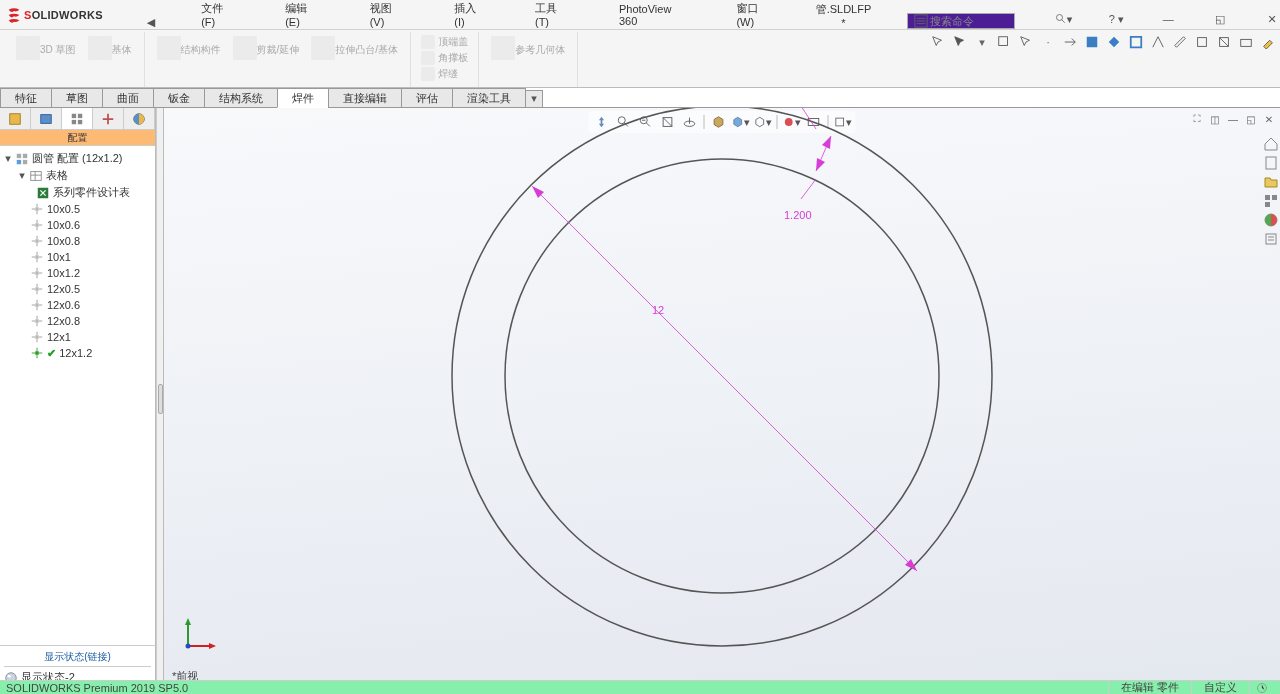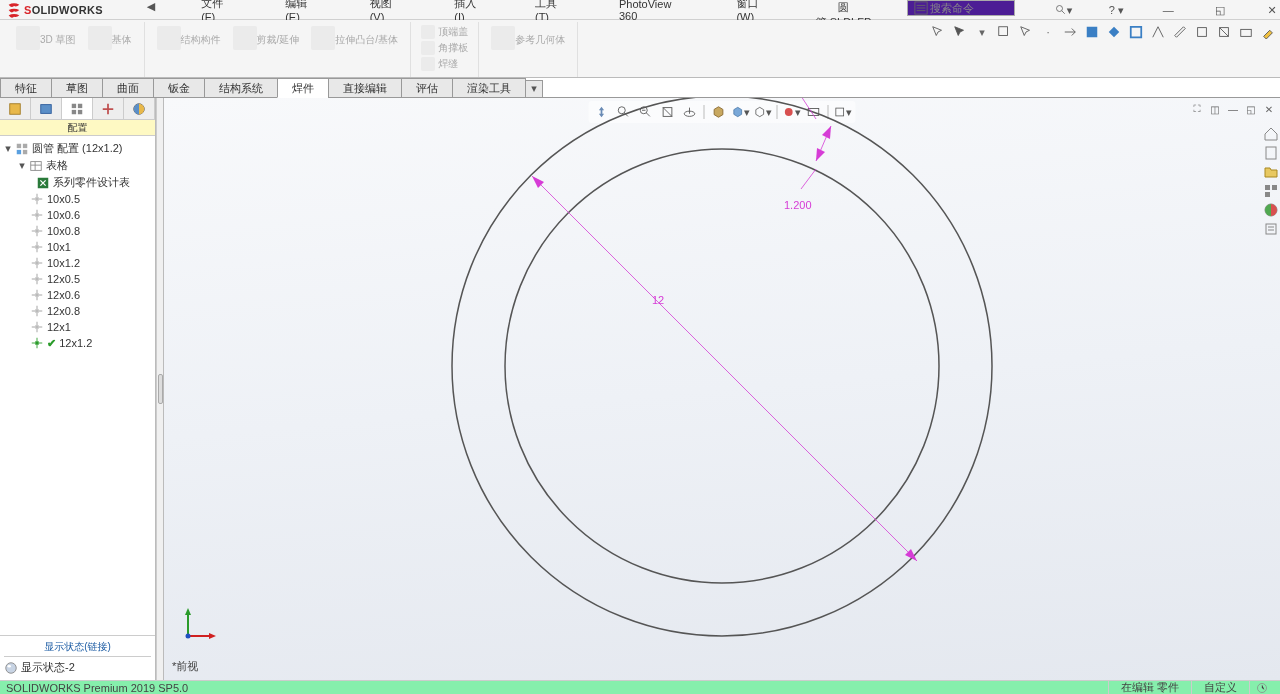--- a/index.html
+++ b/index.html
@@ -1,19 +1,19 @@
 <!DOCTYPE html>
 <html><head>
 <meta charset="utf-8">
 <style>
 * { margin:0; padding:0; box-sizing:border-box; font-family:"Microsoft YaHei",Arial,sans-serif; font-size:11px; user-select:none; }
 body { width:1280px; height:694px; background:#fff; overflow:hidden; position:relative; }
 
 
-.menubar { height:20px; display:flex; align-items:flex-start; background:#f5f5f5; border-bottom:1px solid #d0d0d0;gap:36px; }
+.menubar { height:30px; display:flex; align-items:flex-end; background:#f5f5f5; border-bottom:1px solid #d0d0d0;gap:36px; }
 .logo { display:flex; align-items:center; padding:0 6px; height:100%; }
 .logo svg { width:16px; height:16px; }
 .logo-text { font-weight:bold; font-size:12px; letter-spacing:0.3px; color:#333; margin-left:2px; }
 .logo-text .red { color:#d9252a; }
 .arrow-left { width:14px; text-align:center; color:#555; cursor:pointer; }
 .menu-item { padding:0 8px; height:100%; display:flex; align-items:center; color:#333; cursor:pointer; }
 .doc-title { flex:1; text-align:center; color:#333; }
 .search-box { width:120px; height:16px; background:#4c1d95; border:1px solid #aaa; display:flex; align-items:center; padding:0 4px; margin-right:4px; }
 .search-box span { color:#888; }
 .search-glass { width:14px; height:14px; margin:0 2px; color:#555; }
@@ -38,21 +38,21 @@
 .ftab.inactive { background:#e8e8e8; border-bottom:1px solid #999; }
 .ftab + .ftab { margin-left:0; }
 .ftabs-drop { width:18px; text-align:center; color:#555; border:1px solid #999; border-bottom:none; background:#e8e8e8; margin-bottom:0; height:17px; line-height:14px; }
 
 
 .content { display:flex; height:calc(694px - 20px - 58px - 20px - 14px); }
 .manager { width:156px; border-right:1px solid #bbb; display:flex; flex-direction:column; background:#fff; position:relative; }
 .mgr-tabs { height:22px; background:#eee; display:flex; border-bottom:1px solid #ccc; }
 .mgr-tab { flex:1; display:flex; align-items:center; justify-content:center; border-right:1px solid #ccc; cursor:pointer; }
 .mgr-tab .ic { width:14px; height:14px; }
-.mgr-title { height:16px; background:#fef9c3; border-bottom:1px solid #ccc; text-align:center; font-size:10px; line-height:15px; color:#333; }
+.mgr-title { height:16px; background:#fdba74; border-bottom:1px solid #ccc; text-align:center; font-size:10px; line-height:15px; color:#333; }
 .tree { flex:1; overflow:auto; padding:4px 2px; }
 .tree-row { display:flex; align-items:center; padding:1px 0; cursor:pointer; white-space:nowrap; }
 .tw { width:12px; height:12px; display:inline-flex; align-items:center; justify-content:center; color:#555; margin-right:1px; }
 .tree-ic { width:14px; height:14px; display:inline-flex; align-items:center; justify-content:center; margin-right:3px; }
 .tree-lbl { color:#333; }
 .tree-lbl.active { color:#333; font-weight:normal; }
 .check-green { color:#2a9b2a; font-weight:bold; margin-right:3px; }
 .dstate { border-top:1px solid #ccc; padding:4px; }
 .dstate-title { font-size:10px; text-align:center; color:#1b5ba3; border-bottom:1px solid #ccc; padding-bottom:2px; margin-bottom:2px; }
 .dstate-row { display:flex; align-items:center; padding:1px 0; }

